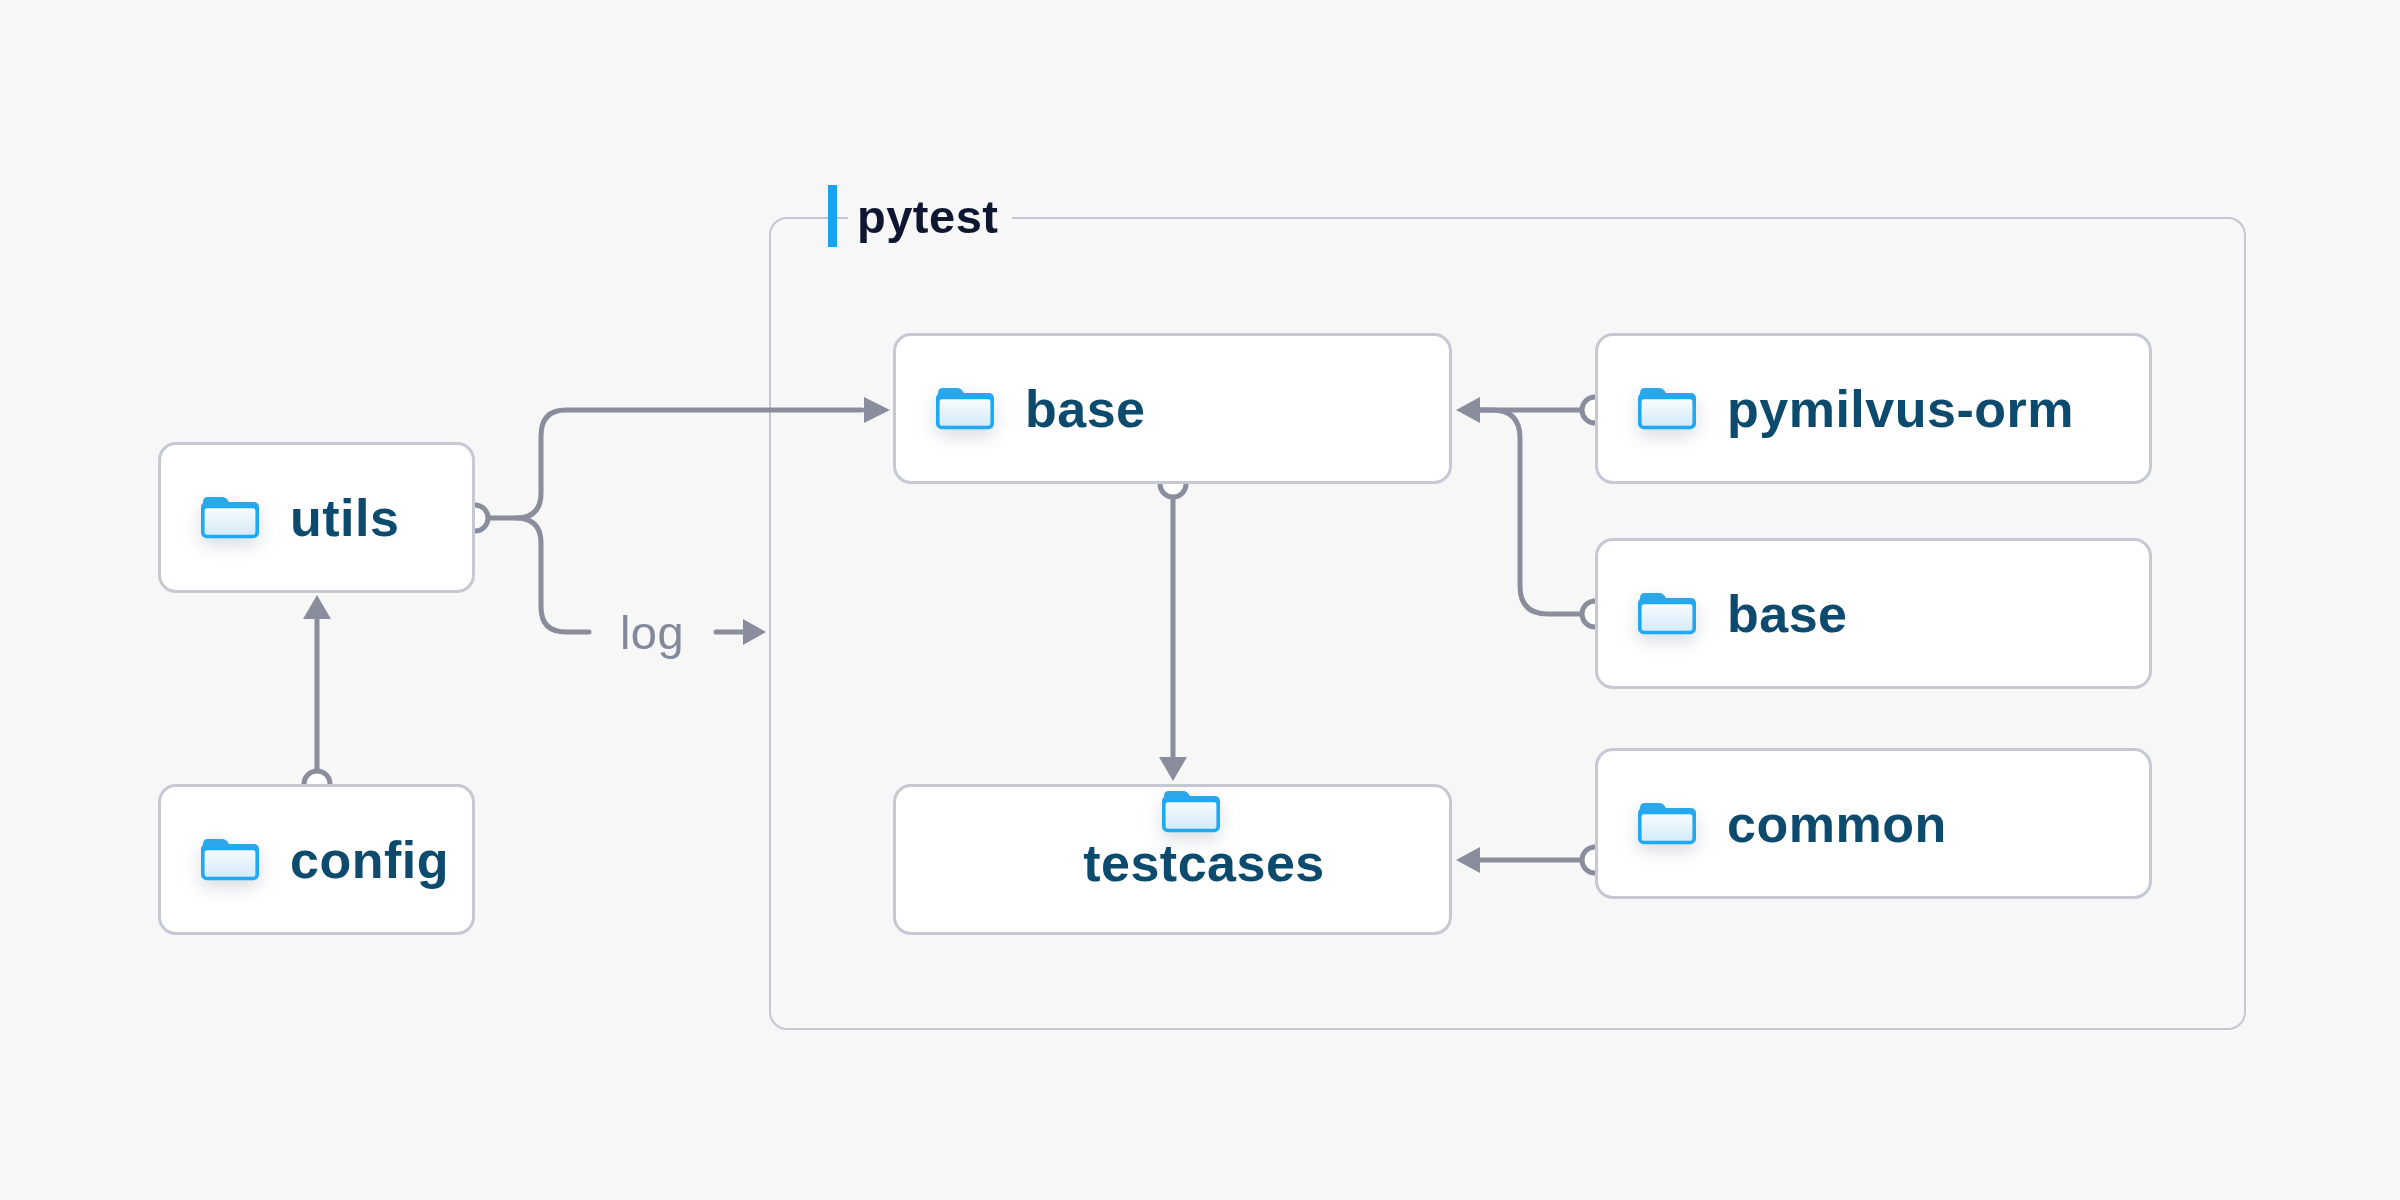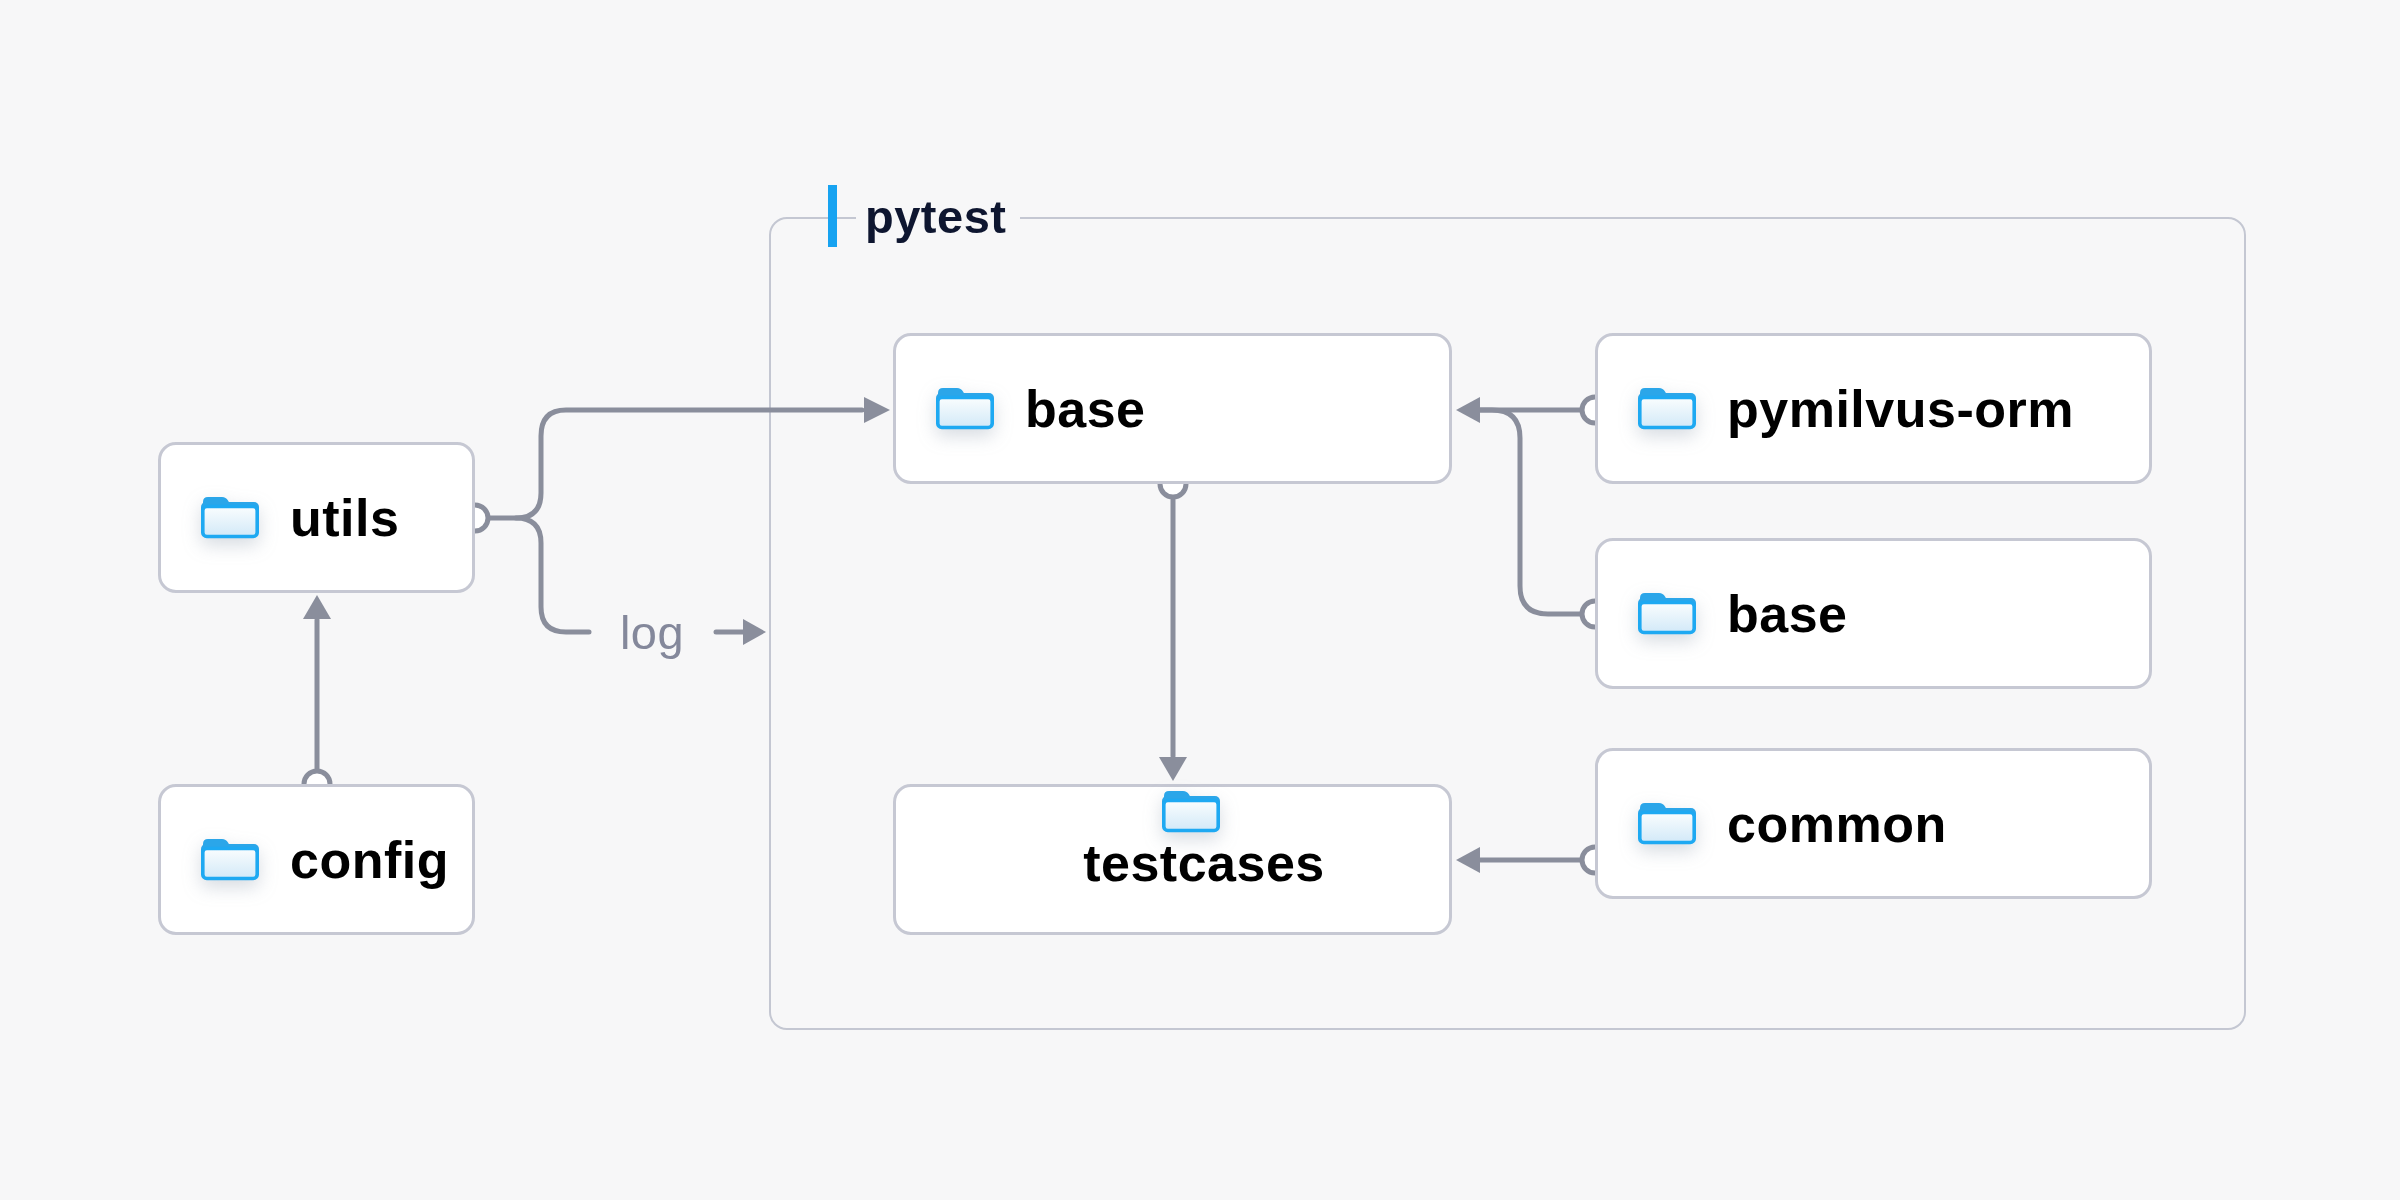--- a/index.html
+++ b/index.html
@@ -21,21 +21,20 @@
     border-radius: 18px;
     box-sizing: border-box;
     background: transparent;
   }
   .group-label {
     position: absolute;
     left: 828px; top: 185px;
     height: 62px;
     display: flex;
     align-items: center;
-    gap: 8px;
   }
   .group-label .accent-bar {
     width: 9px; height: 62px;
     background: #17a3f1;
     flex: 0 0 auto;
   }
   .group-label .group-label-text {
     margin-left: 11px;
     background: #f7f7f8;
     padding: 4px 14px 4px 9px;
@@ -55,21 +54,21 @@
     border: 3px solid #c6c8d3;
     border-radius: 18px;
     display: flex;
     align-items: center;
     padding-left: 36px;
   }
   .node .label {
     margin-left: 27px;
     font-size: 52px;
     font-weight: 700;
-    color: #000000;
+    color: #0c4a6e;
     letter-spacing: 0.5px;
     line-height: 1;
     white-space: nowrap;
   }
   .node .folder { flex: 0 0 auto; filter: drop-shadow(0 7px 9px rgba(110,130,150,0.28)); }
 
   #node-utils     { left: 158px;  top: 442px; width: 317px; }
   #node-config    { left: 158px;  top: 784px; width: 317px; }
   #node-base      { left: 893px;  top: 333px; width: 559px; }
   #node-pymilvus  { left: 1595px; top: 333px; width: 557px; }

